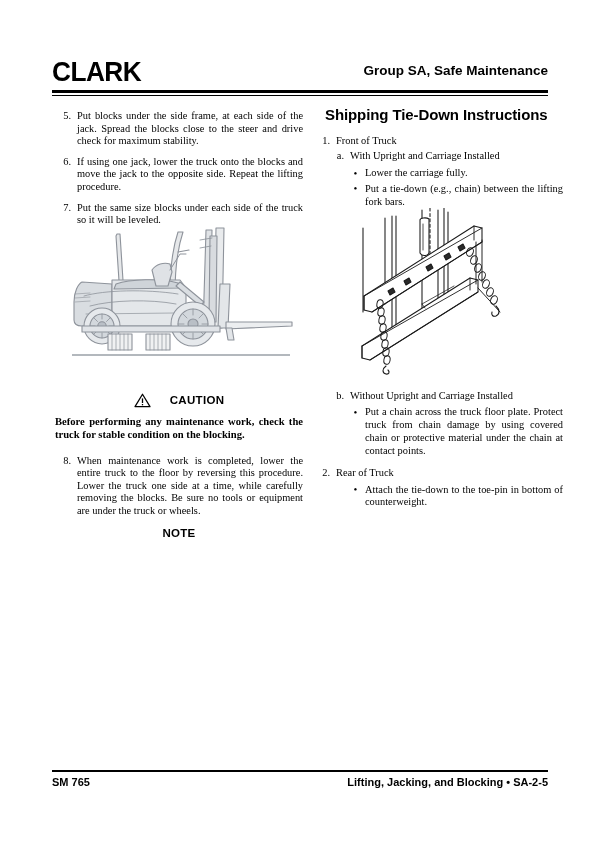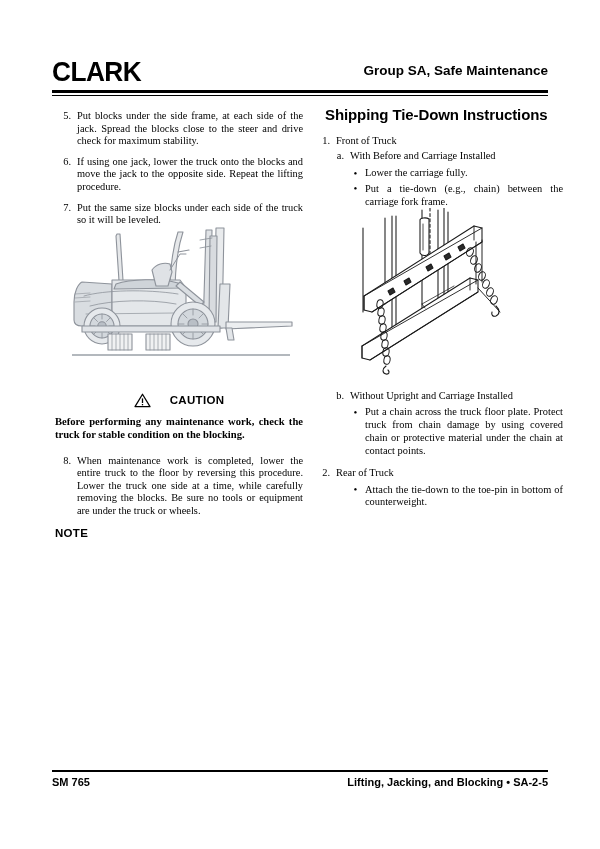--- a/index.html
+++ b/index.html
@@ -179,20 +179,21 @@
   }
   .warn-tri { display:block; }
   .boldblock {
     font-family: "Liberation Serif", serif;
     font-weight: bold;
     font-size: 10.6px;
     line-height: 13.4px;
     text-align: justify;
   }
   .note-head {
+    text-align: center;
     font-family: "Liberation Sans", sans-serif;
     font-weight: bold;
     font-size: 11.5px;
     letter-spacing: 0.3px;
     margin: 9px 0 4px 0;
   }
 
   
   .fig-left {
     position: absolute;
@@ -366,31 +367,31 @@
 
     <div class="section-title">Shipping Tie-Down Instructions</div>
 
     <div class="r-item">
       <span class="num">1.</span>
       <span class="txt">Front of Truck</span>
     </div>
 
     <div class="r-sub">
       <span class="lett">a.</span>
-      <span class="txt">With Before and Carriage Installed</span>
+      <span class="txt">With Upright and Carriage Installed</span>
     </div>
 
     <div class="r-bul" style="margin-top:5px;">
       <span class="dot">•</span>
       <span class="txt">Lower the carriage fully.</span>
     </div>
 
     <div class="r-bul">
       <span class="dot">•</span>
-      <span class="txt">Put a tie-down (e.g., chain) between the carriage fork frame.</span>
+      <span class="txt">Put a tie-down (e.g., chain) between the lifting fork bars.</span>
     </div>
 
     <div style="height:178px;"></div>
 
     <div class="r-sub">
       <span class="lett">b.</span>
       <span class="txt">Without Upright and Carriage Installed</span>
     </div>
 
     <div class="r-bul" style="margin-top:4px;">

